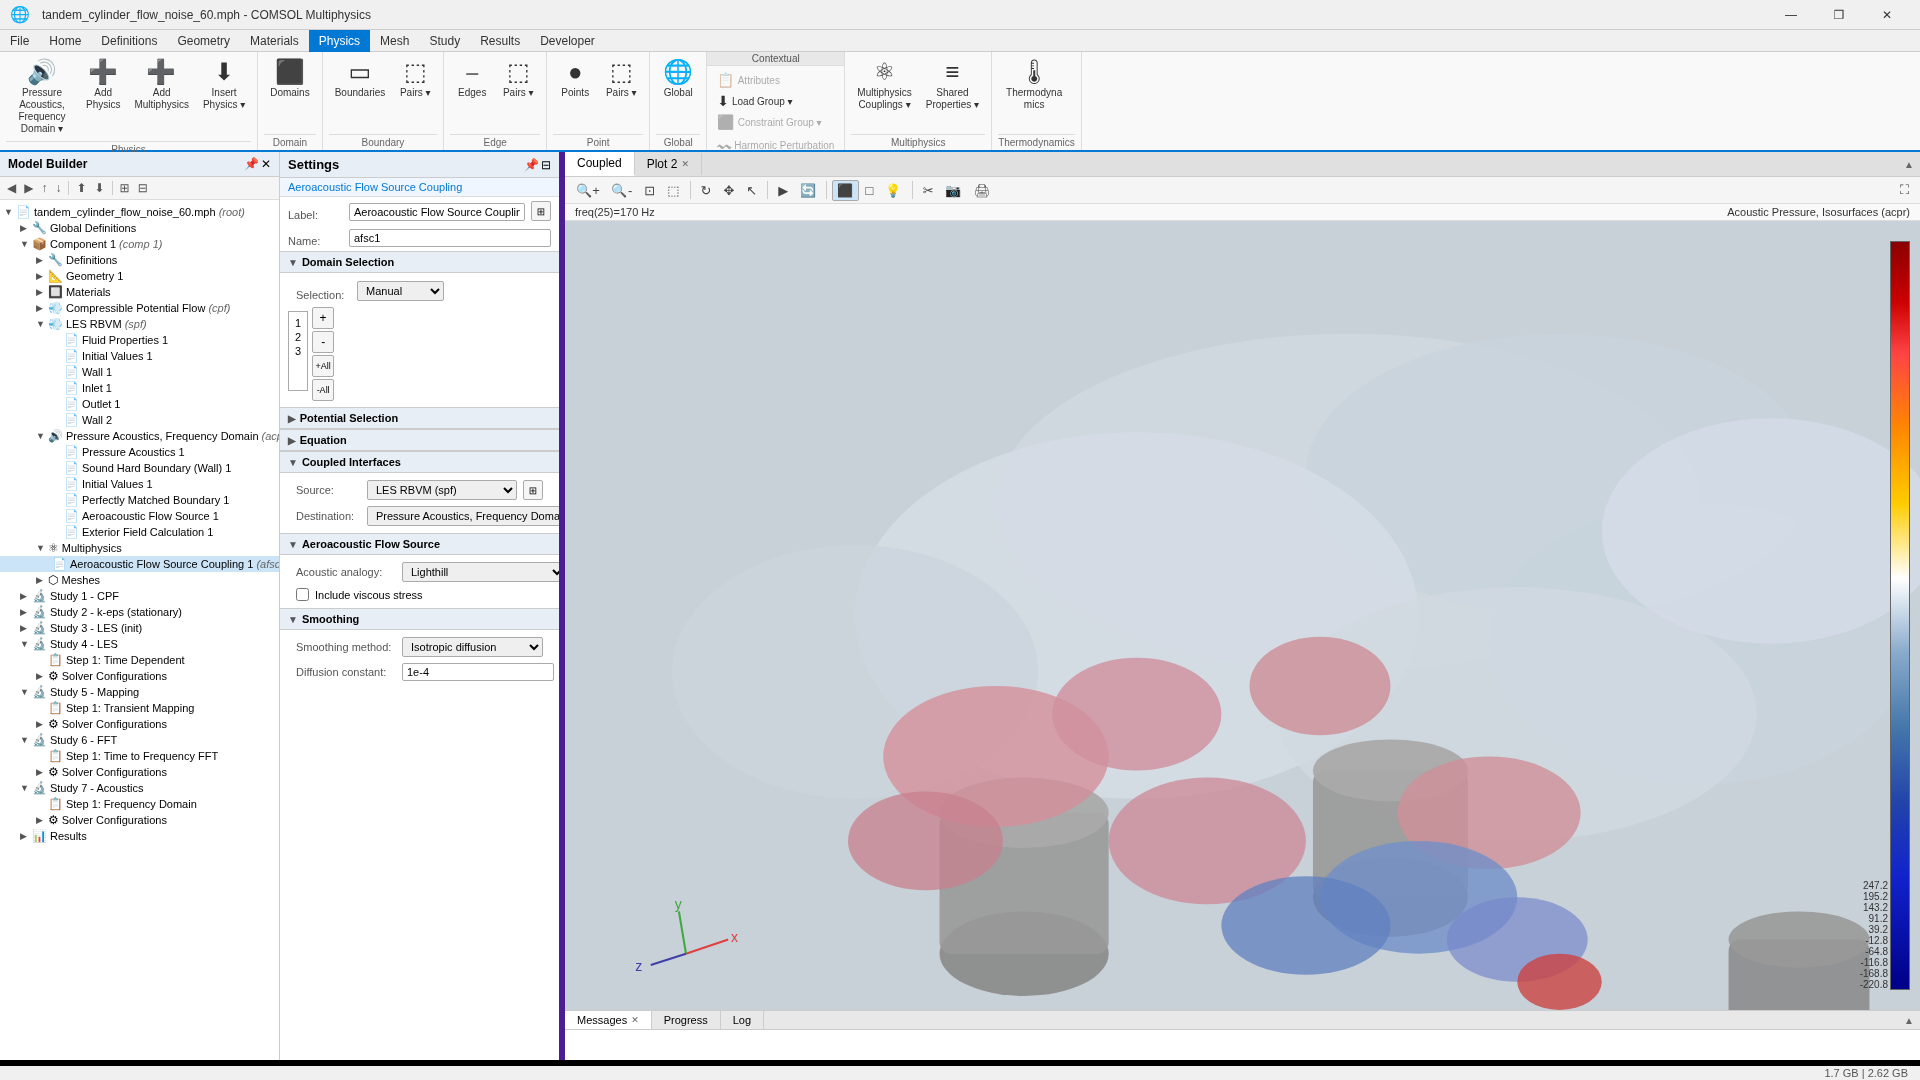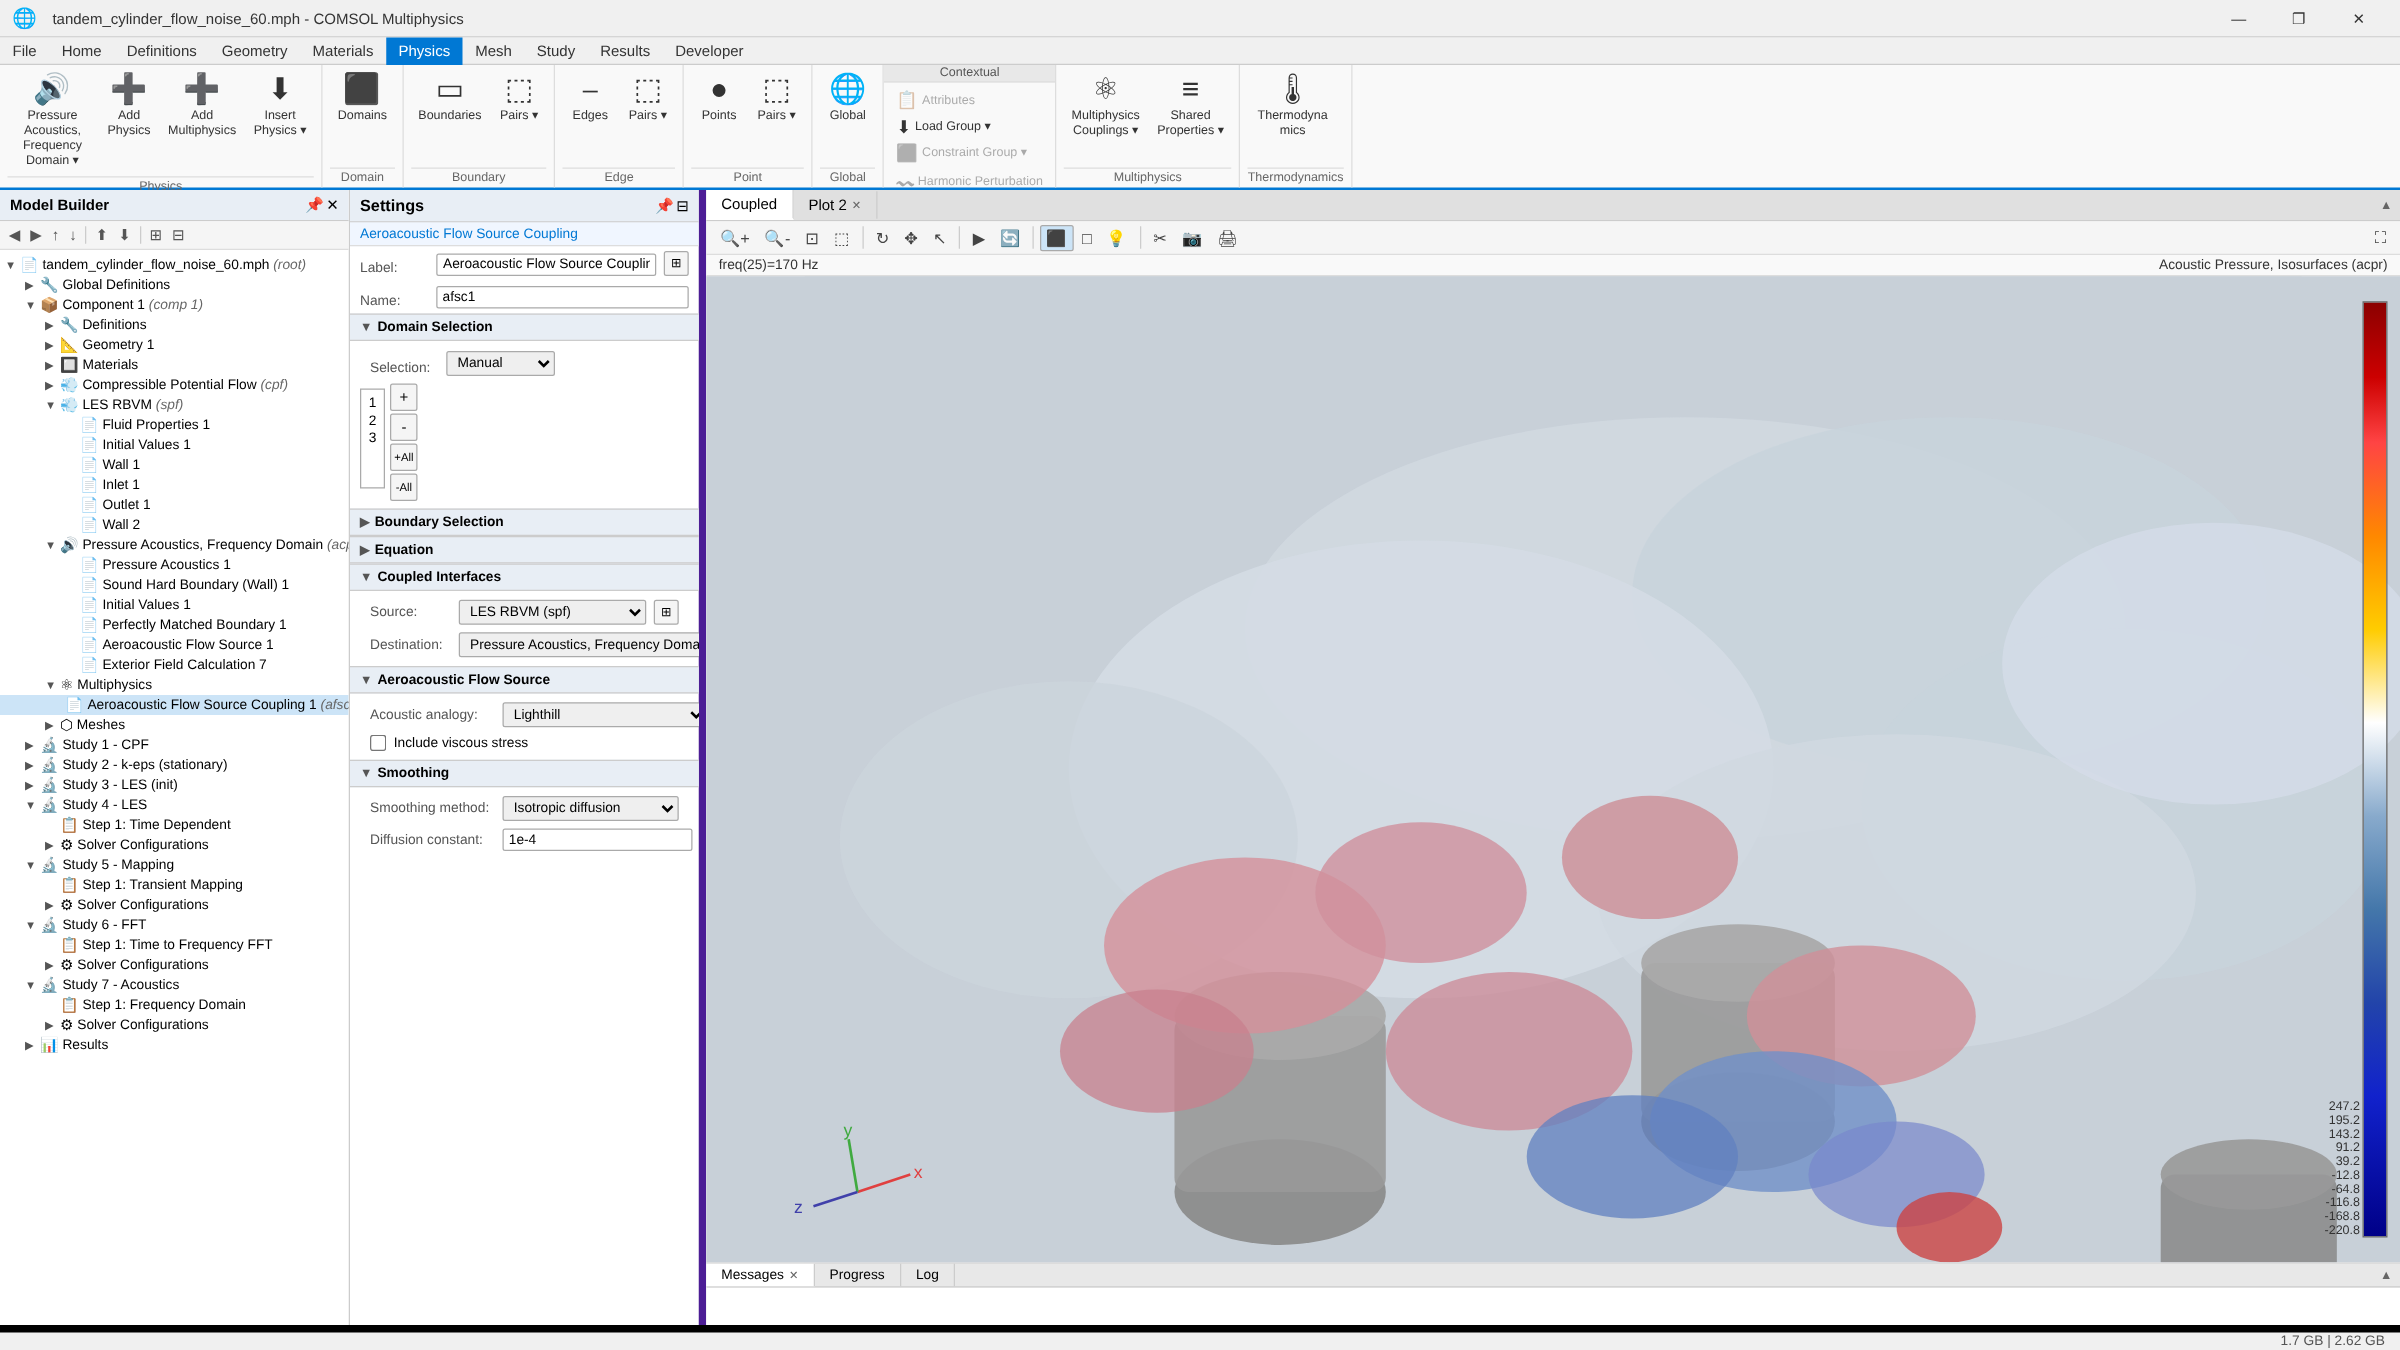--- a/index.html
+++ b/index.html
@@ -774,21 +774,21 @@
         <span class="tree-label">Perfectly Matched Boundary 1</span>
       </div>
       <div class="tree-item" style="padding-left:52px;">
         <span style="width:12px;display:inline-block;"></span>
         <span class="tree-icon">📄</span>
         <span class="tree-label">Aeroacoustic Flow Source 1</span>
       </div>
       <div class="tree-item" style="padding-left:52px;">
         <span style="width:12px;display:inline-block;"></span>
         <span class="tree-icon">📄</span>
-        <span class="tree-label">Exterior Field Calculation 7</span>
+        <span class="tree-label">Exterior Field Calculation 1</span>
       </div>
       <div class="tree-item" style="padding-left:36px;">
         <span class="tree-toggle">▼</span>
         <span class="tree-icon">⚛</span>
         <span class="tree-label">Multiphysics</span>
       </div>
       <div class="tree-item selected" style="padding-left:52px;">
         <span style="width:12px;display:inline-block;"></span>
         <span class="tree-icon">📄</span>
         <span class="tree-label">Aeroacoustic Flow Source Coupling 1 <em>(afsc1)</em></span>
@@ -929,21 +929,21 @@
             <button>+</button>
             <button>-</button>
             <button style="font-size:9px;">+All</button>
             <button style="font-size:9px;">-All</button>
           </div>
         </div>
       </div>
 
       <div class="section-header">
         <span class="toggle">▶</span>
-        <span>Boundary Selection</span>
+        <span>Potential Selection</span>
       </div>
 
       <div class="section-header">
         <span class="toggle">▶</span>
         <span>Equation</span>
       </div>
 
       <div class="section-header">
         <span class="toggle">▼</span>
         <span>Coupled Interfaces</span>

